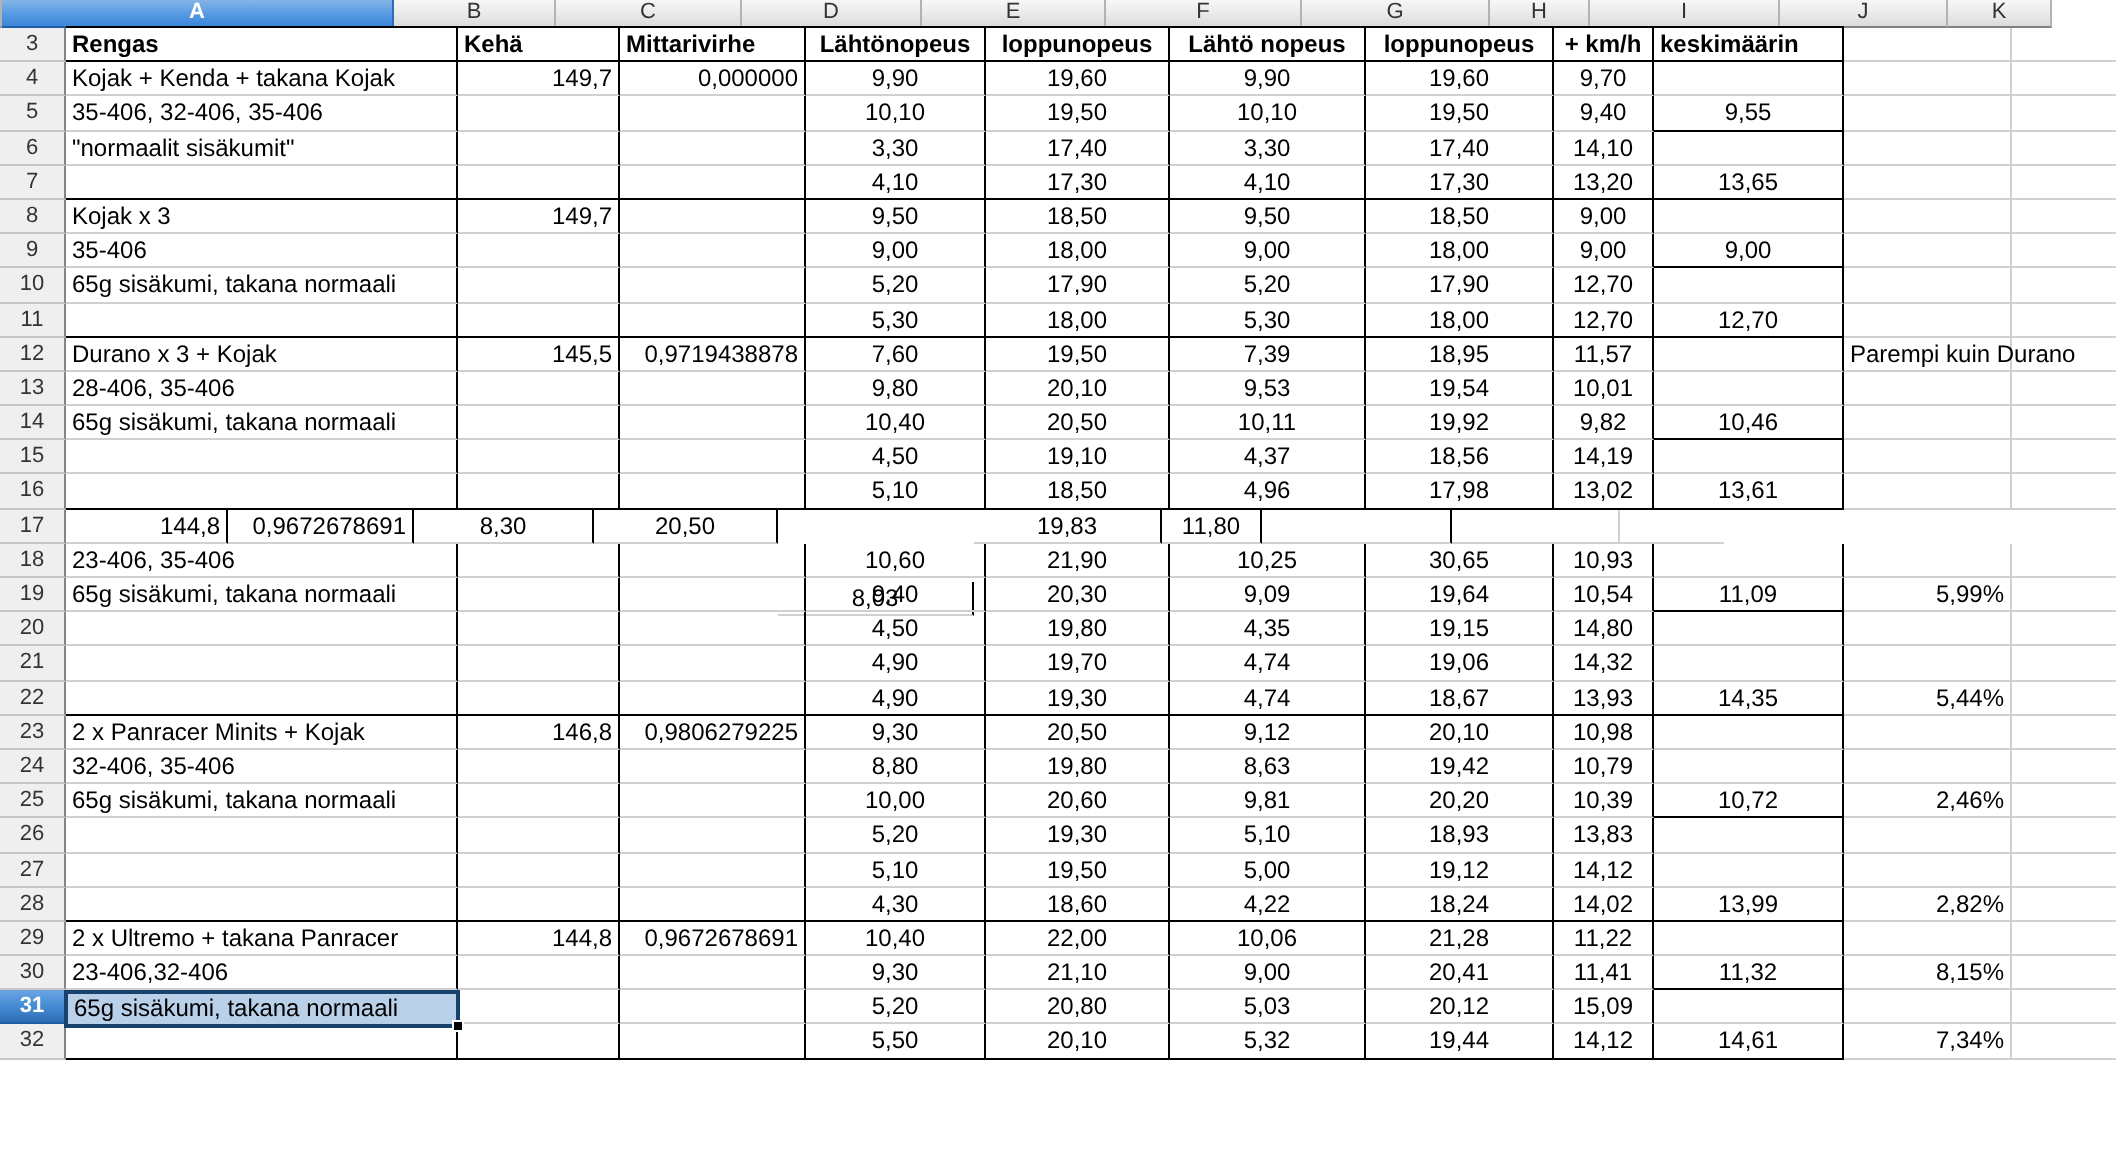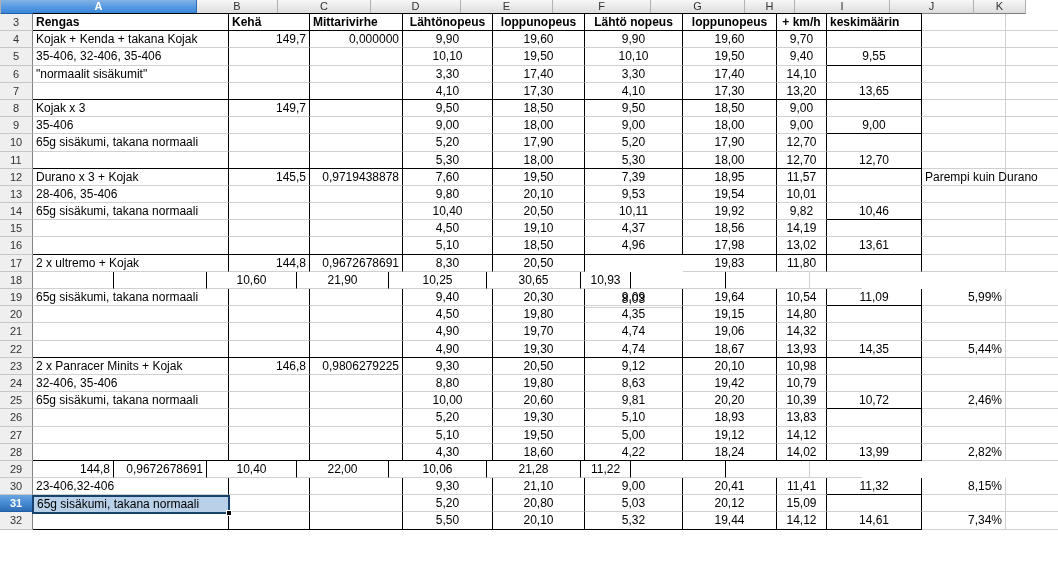--- a/index.html
+++ b/index.html
@@ -267,34 +267,34 @@
         <div class="cell bR bB ac" style="width: 92px;">18,50</div>
         <div class="cell bR bB ac" style="width: 98px;">4,96</div>
         <div class="cell bR bB ac" style="width: 94px;">17,98</div>
         <div class="cell bR bB ac" style="width: 50px;">13,02</div>
         <div class="cell bR bB ac" style="width: 95px;">13,61</div>
         <div class="cell al" style="width: 84px;"></div>
         <div class="cell noR al" style="width: 52px;"></div>
       </div>
       <div class="row">
         <div class="rowh">17</div>
-        <div class="cell bR al" style="width: 196px;">2 x ultremo + Kojak</div>
         <div class="cell bR ar" style="width: 81px;">144,8</div>
         <div class="cell bR ar" style="width: 93px;">0,9672678691</div>
         <div class="cell bR ac" style="width: 90px;">8,30</div>
         <div class="cell bR ac" style="width: 92px;">20,50</div>
         <div class="cell bR ac" style="width: 98px; margin-top: 36px;">8,03</div>
         <div class="cell bR ac" style="width: 94px;">19,83</div>
         <div class="cell bR ac" style="width: 50px;">11,80</div>
         <div class="cell bR ac" style="width: 95px;"></div>
         <div class="cell al" style="width: 84px;"></div>
         <div class="cell noR al" style="width: 52px;"></div>
       </div>
       <div class="row">
         <div class="rowh">18</div>
+        <div class="cell bR al" style="width: 196px;">23-406, 35-406</div>
         <div class="cell bR ar" style="width: 81px;"></div>
         <div class="cell bR ar" style="width: 93px;"></div>
         <div class="cell bR ac" style="width: 90px;">10,60</div>
         <div class="cell bR ac" style="width: 92px;">21,90</div>
         <div class="cell bR ac" style="width: 98px;">10,25</div>
         <div class="cell bR ac" style="width: 94px;">30,65</div>
         <div class="cell bR ac" style="width: 50px;">10,93</div>
         <div class="cell bR ac" style="width: 95px;"></div>
         <div class="cell al" style="width: 84px;"></div>
         <div class="cell noR al" style="width: 52px;"></div>
@@ -434,20 +434,21 @@
         <div class="cell bR bB ac" style="width: 92px;">18,60</div>
         <div class="cell bR bB ac" style="width: 98px;">4,22</div>
         <div class="cell bR bB ac" style="width: 94px;">18,24</div>
         <div class="cell bR bB ac" style="width: 50px;">14,02</div>
         <div class="cell bR bB ac" style="width: 95px;">13,99</div>
         <div class="cell ar" style="width: 84px;">2,82%</div>
         <div class="cell noR al" style="width: 52px;"></div>
       </div>
       <div class="row">
         <div class="rowh">29</div>
+        <div class="cell bR al" style="width: 196px;">2 x Ultremo + takana Panracer</div>
         <div class="cell bR ar" style="width: 81px;">144,8</div>
         <div class="cell bR ar" style="width: 93px;">0,9672678691</div>
         <div class="cell bR ac" style="width: 90px;">10,40</div>
         <div class="cell bR ac" style="width: 92px;">22,00</div>
         <div class="cell bR ac" style="width: 98px;">10,06</div>
         <div class="cell bR ac" style="width: 94px;">21,28</div>
         <div class="cell bR ac" style="width: 50px;">11,22</div>
         <div class="cell bR ac" style="width: 95px;"></div>
         <div class="cell al" style="width: 84px;"></div>
         <div class="cell noR al" style="width: 52px;"></div>

